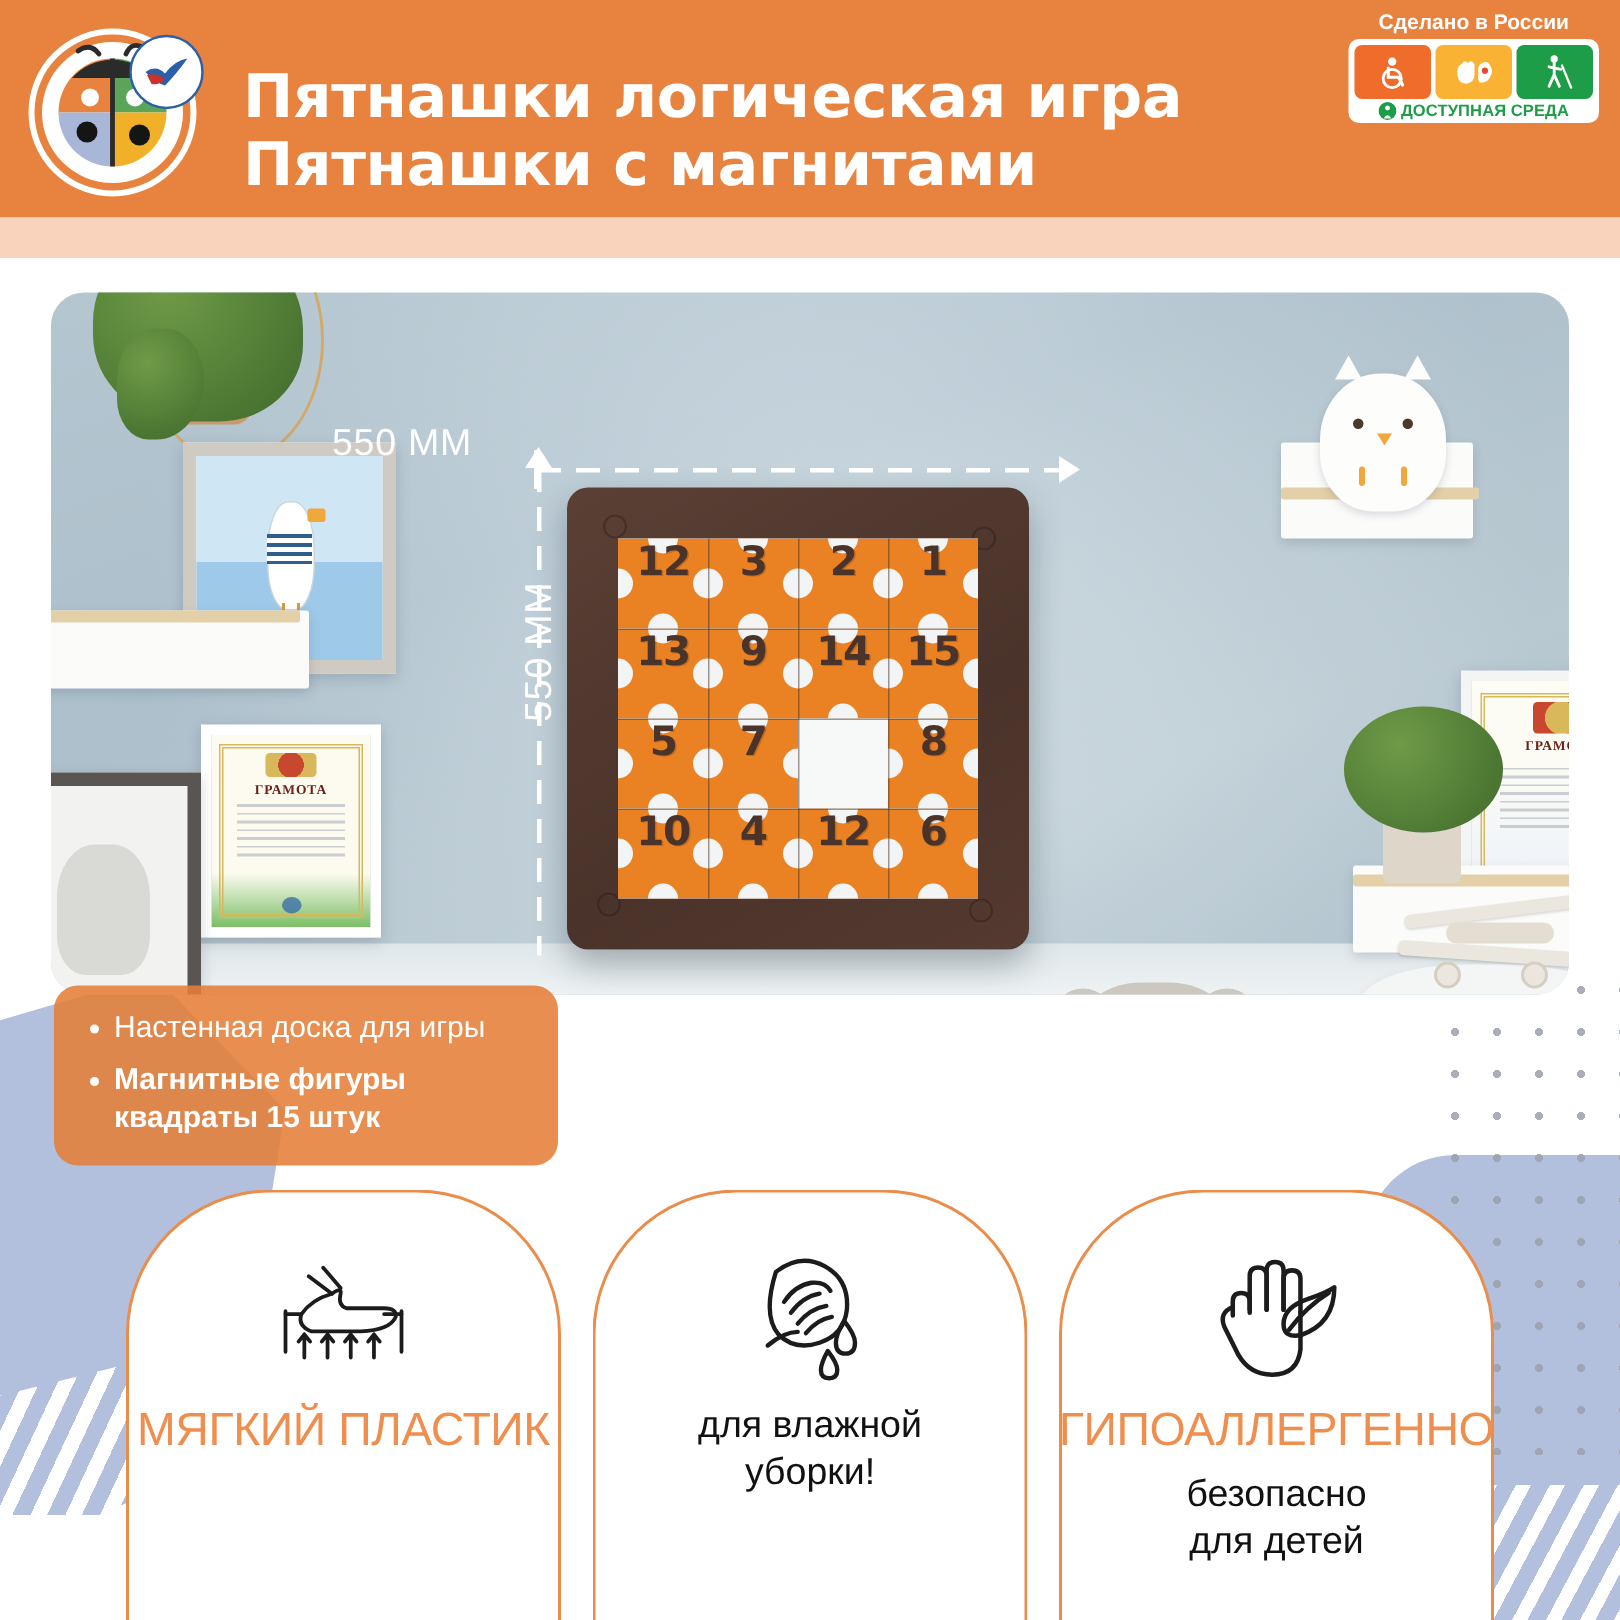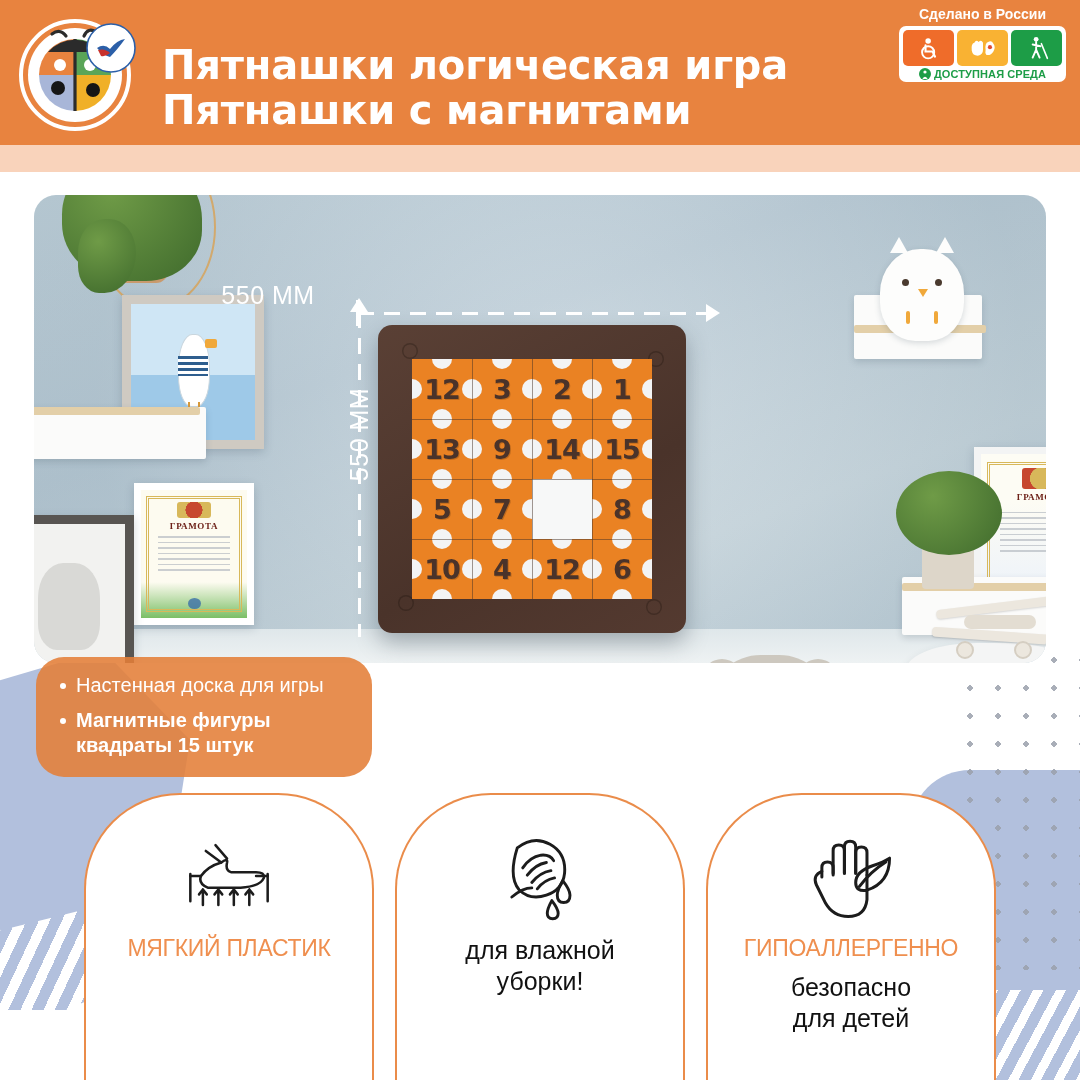--- a/index.html
+++ b/index.html
@@ -231,41 +231,41 @@
     box-shadow:inset 0 0 0 1.4px rgba(20,12,8,.55);
   }
   .grid{
     position:absolute;left:34px;top:34px;width:240px;height:240px;
     display:grid;grid-template-columns:repeat(4,1fr);grid-template-rows:repeat(4,1fr);
     background:#f3f4f5;
   }
   .cell{position:relative;overflow:hidden;}
   .tile{
     position:absolute;inset:0;background:#ea8223;
-    display:flex;align-items:center;justify-content:center;
+    display:flex;justify-content:center;
   }
   .tile .n{
     position:relative;z-index:3;color:#4a332a;font-size:27px;font-weight:bold;
     letter-spacing:-1px;text-shadow:1px 1px 0 rgba(0,0,0,.18);
     font-family:"DejaVu Sans",sans-serif;
   }
   .tile .dot{
     position:absolute;width:20px;height:20px;background:#f3f4f5;border-radius:50%;z-index:2;
   }
   .tile .d-t{left:50%;top:-10px;margin-left:-10px;}
   .tile .d-b{left:50%;bottom:-10px;margin-left:-10px;}
   .tile .d-l{top:50%;left:-10px;margin-top:-10px;}
   .tile .d-r{top:50%;right:-10px;margin-top:-10px;}
   .tile.empty{background:#f7f8f8;}
   .grid-line-v,.grid-line-h{position:absolute;background:rgba(70,50,40,.5);z-index:4;}
 
   
   .bullets{
     position:absolute;left:36px;top:657px;width:336px;
-    background:rgba(228,126,56,.88);border-radius:28px;
+    background:rgba(228,126,56,.88);border-radius:16px;
     padding:16px 20px 18px;box-sizing:border-box;z-index:20;
   }
   .bullets ul{margin:0;padding:0 0 0 20px;list-style:none;}
   .bullets li{
     position:relative;color:#fff;font-size:20px;line-height:1.28;margin-bottom:9px;
     font-family:"Liberation Sans",sans-serif;
   }
   .bullets li:last-child{margin-bottom:0;}
   .bullets li::before{
     content:"";position:absolute;left:-16px;top:10px;width:6px;height:6px;
@@ -279,21 +279,21 @@
   }
   .card{
     width:290px;height:287px;box-sizing:border-box;background:#fff;
     border:2.5px solid #ea8c4a;border-bottom:none;
     border-radius:96px 96px 0 0;
     display:flex;flex-direction:column;align-items:center;
     padding-top:34px;
   }
   .card-icon{height:96px;display:flex;align-items:center;justify-content:center;}
   .card-title{
-    color:#ef8f4f;font-size:23px;margin-top:10px;letter-spacing:-.3px;white-space:nowrap;
+    color:#ef8f4f;font-size:31px;margin-top:10px;letter-spacing:-.3px;white-space:nowrap;
     font-family:"Liberation Sans",sans-serif;
   }
   .card-sub{
     color:#111;font-size:25px;line-height:1.22;text-align:center;margin-top:10px;
     white-space:pre-line;font-family:"Liberation Sans",sans-serif;
   }
 </style>
 </head>
 <body>
 

